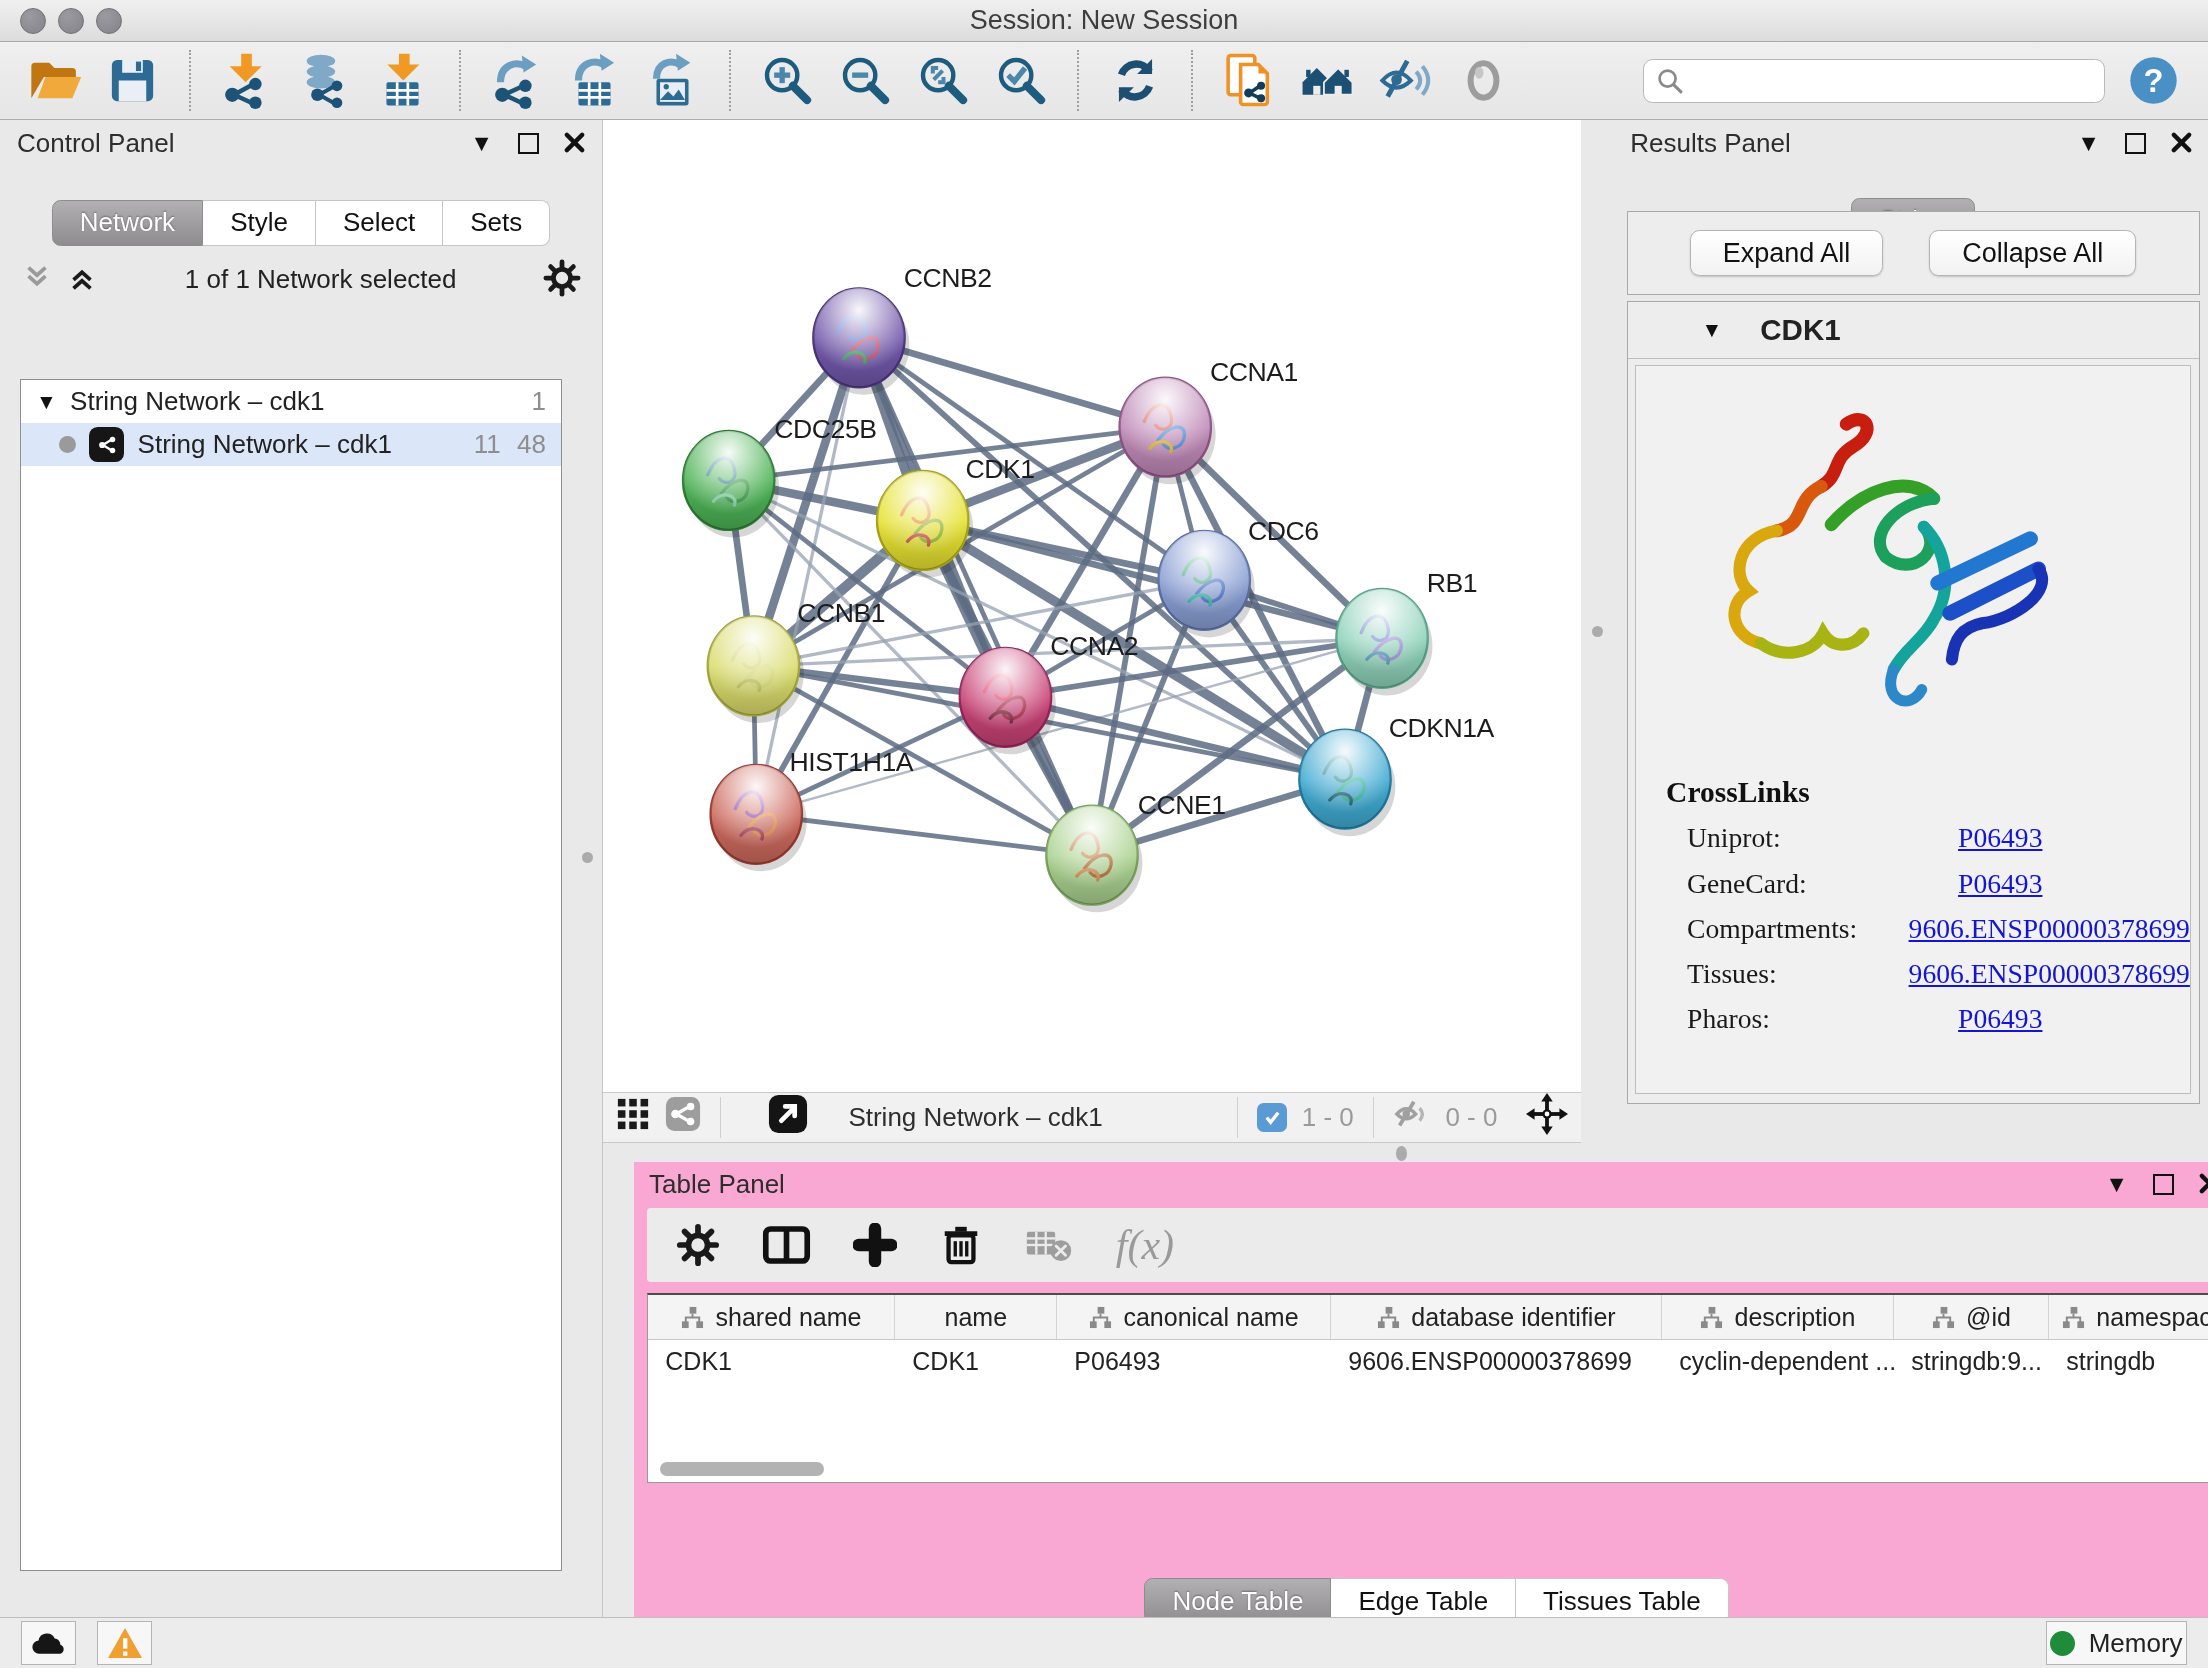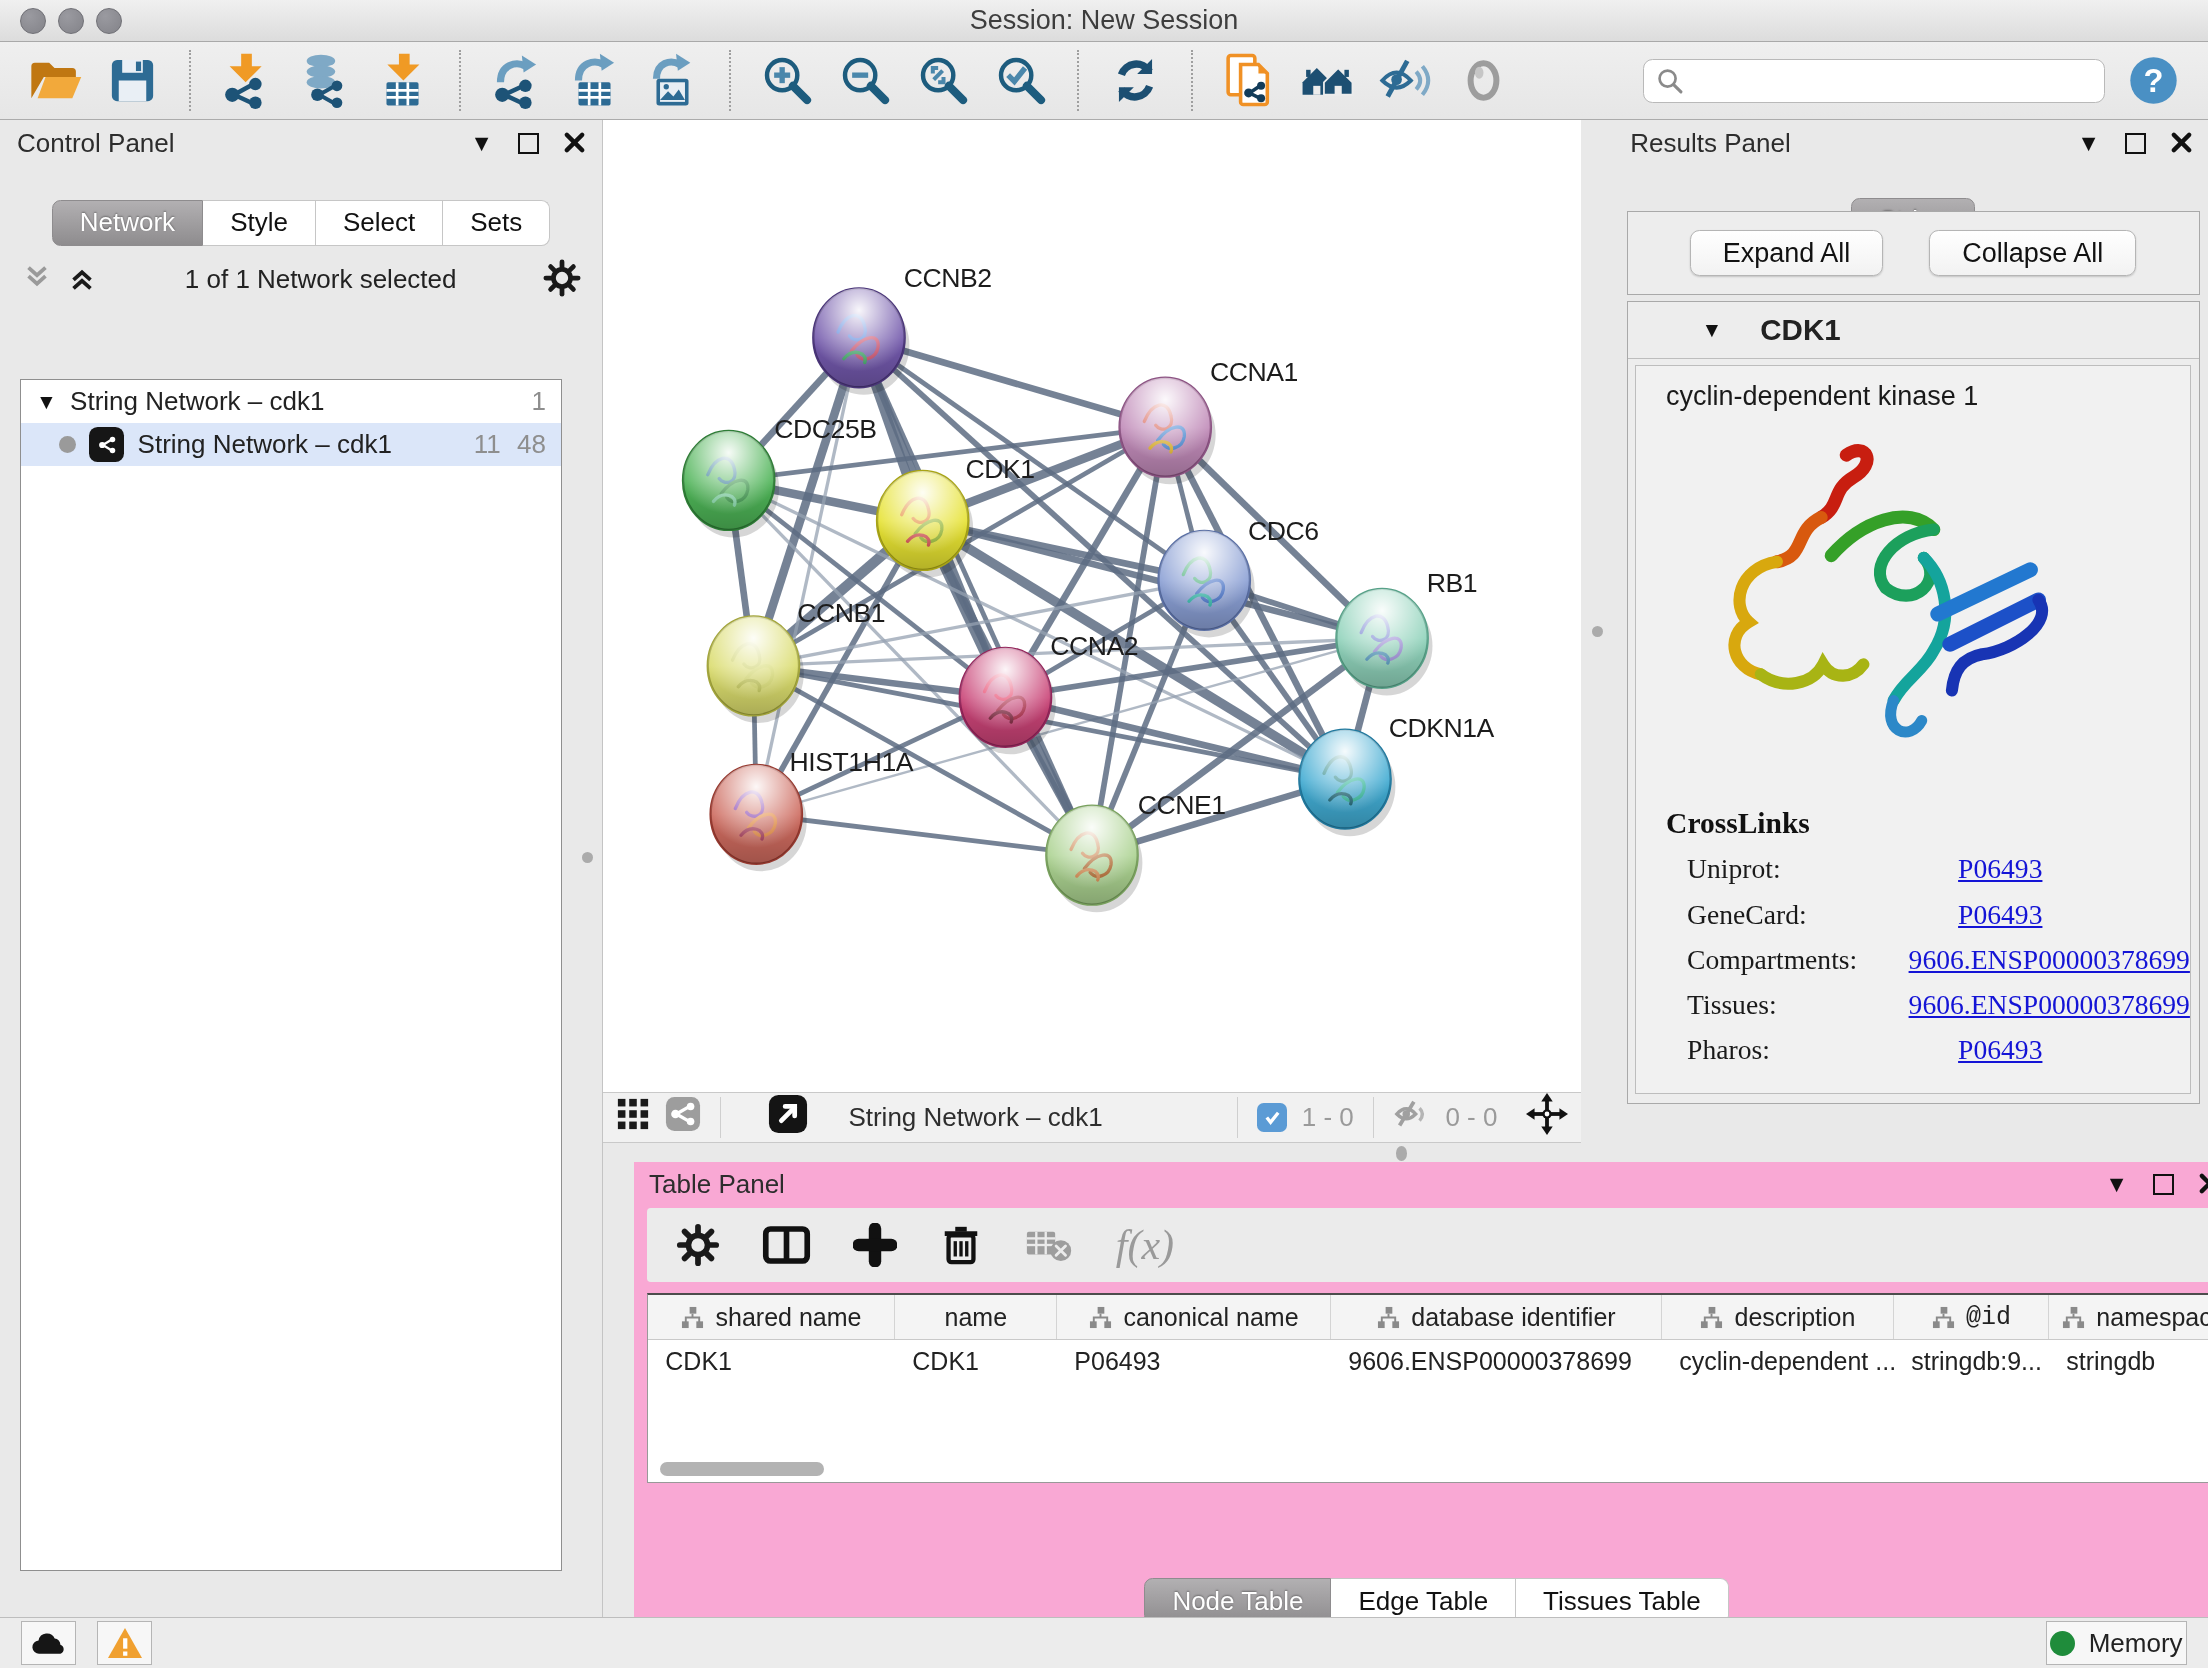--- a/index.html
+++ b/index.html
@@ -726,21 +726,20 @@
     <div class="rp-box1">
       <span class="btn">Expand All</span>
       <span class="btn">Collapse All</span>
     </div>
     <div class="rp-box2">
       <div class="rp-entry-head">
         <span class="tri">▼</span>
         <span class="gene">CDK1</span>
       </div>
       <div class="rp-inner">
-        <div class="rp-desc">cyclin-dependent kinase 1</div>
         <div class="protein-wrap">
           <svg width="409" height="342" viewBox="0 0 400 340">
             <g fill="none" stroke-linecap="round">
               <path d="M165 18 C185 4 196 26 172 40 C150 53 160 68 140 80" stroke="#c81e10" stroke-width="13"></path>
               <path d="M140 80 C112 94 126 118 96 124" stroke="#d8590e" stroke-width="13"></path>
               <path d="M96 124 C58 130 50 168 68 184 C44 198 52 230 80 236" stroke="#d8a80e" stroke-width="12"></path>
               <path d="M80 236 C102 252 132 246 142 226 C152 242 172 240 182 226" stroke="#a8b414" stroke-width="12"></path>
               <path d="M150 118 C180 84 226 66 252 92" stroke="#35a028" stroke-width="13"></path>
               <path d="M252 92 C214 96 186 128 204 150 C232 172 262 142 242 120" stroke="#1ca05c" stroke-width="12"></path>
               <path d="M242 120 C264 142 272 180 252 212 C242 232 222 242 212 262" stroke="#14a49c" stroke-width="12"></path>
@@ -892,21 +891,21 @@
           </div>
           <div class="th" style="width: 232px;">
             <svg width="23" height="23" viewBox="0 0 24 24">
               <rect x="9" y="1" width="7" height="7" fill="#8a8a8a"></rect>
               <path d="M12 8v4 M5 17v-5h14v5" stroke="#8a8a8a" stroke-width="2" fill="none"></path>
               <rect x="1" y="16" width="7" height="7" fill="#8a8a8a"></rect>
               <rect x="16" y="16" width="7" height="7" fill="#8a8a8a"></rect>
             </svg>
             <span>description</span>
           </div>
-          <div class="th" style="width: 155px; font-family: Liberation Mono, monospace;">
+          <div class="th" style="width: 155px;">
             <svg width="23" height="23" viewBox="0 0 24 24">
               <rect x="9" y="1" width="7" height="7" fill="#8a8a8a"></rect>
               <path d="M12 8v4 M5 17v-5h14v5" stroke="#8a8a8a" stroke-width="2" fill="none"></path>
               <rect x="1" y="16" width="7" height="7" fill="#8a8a8a"></rect>
               <rect x="16" y="16" width="7" height="7" fill="#8a8a8a"></rect>
             </svg>
             <span>@id</span>
           </div>
           <div class="th" style="width: 190px;">
             <svg width="23" height="23" viewBox="0 0 24 24">

